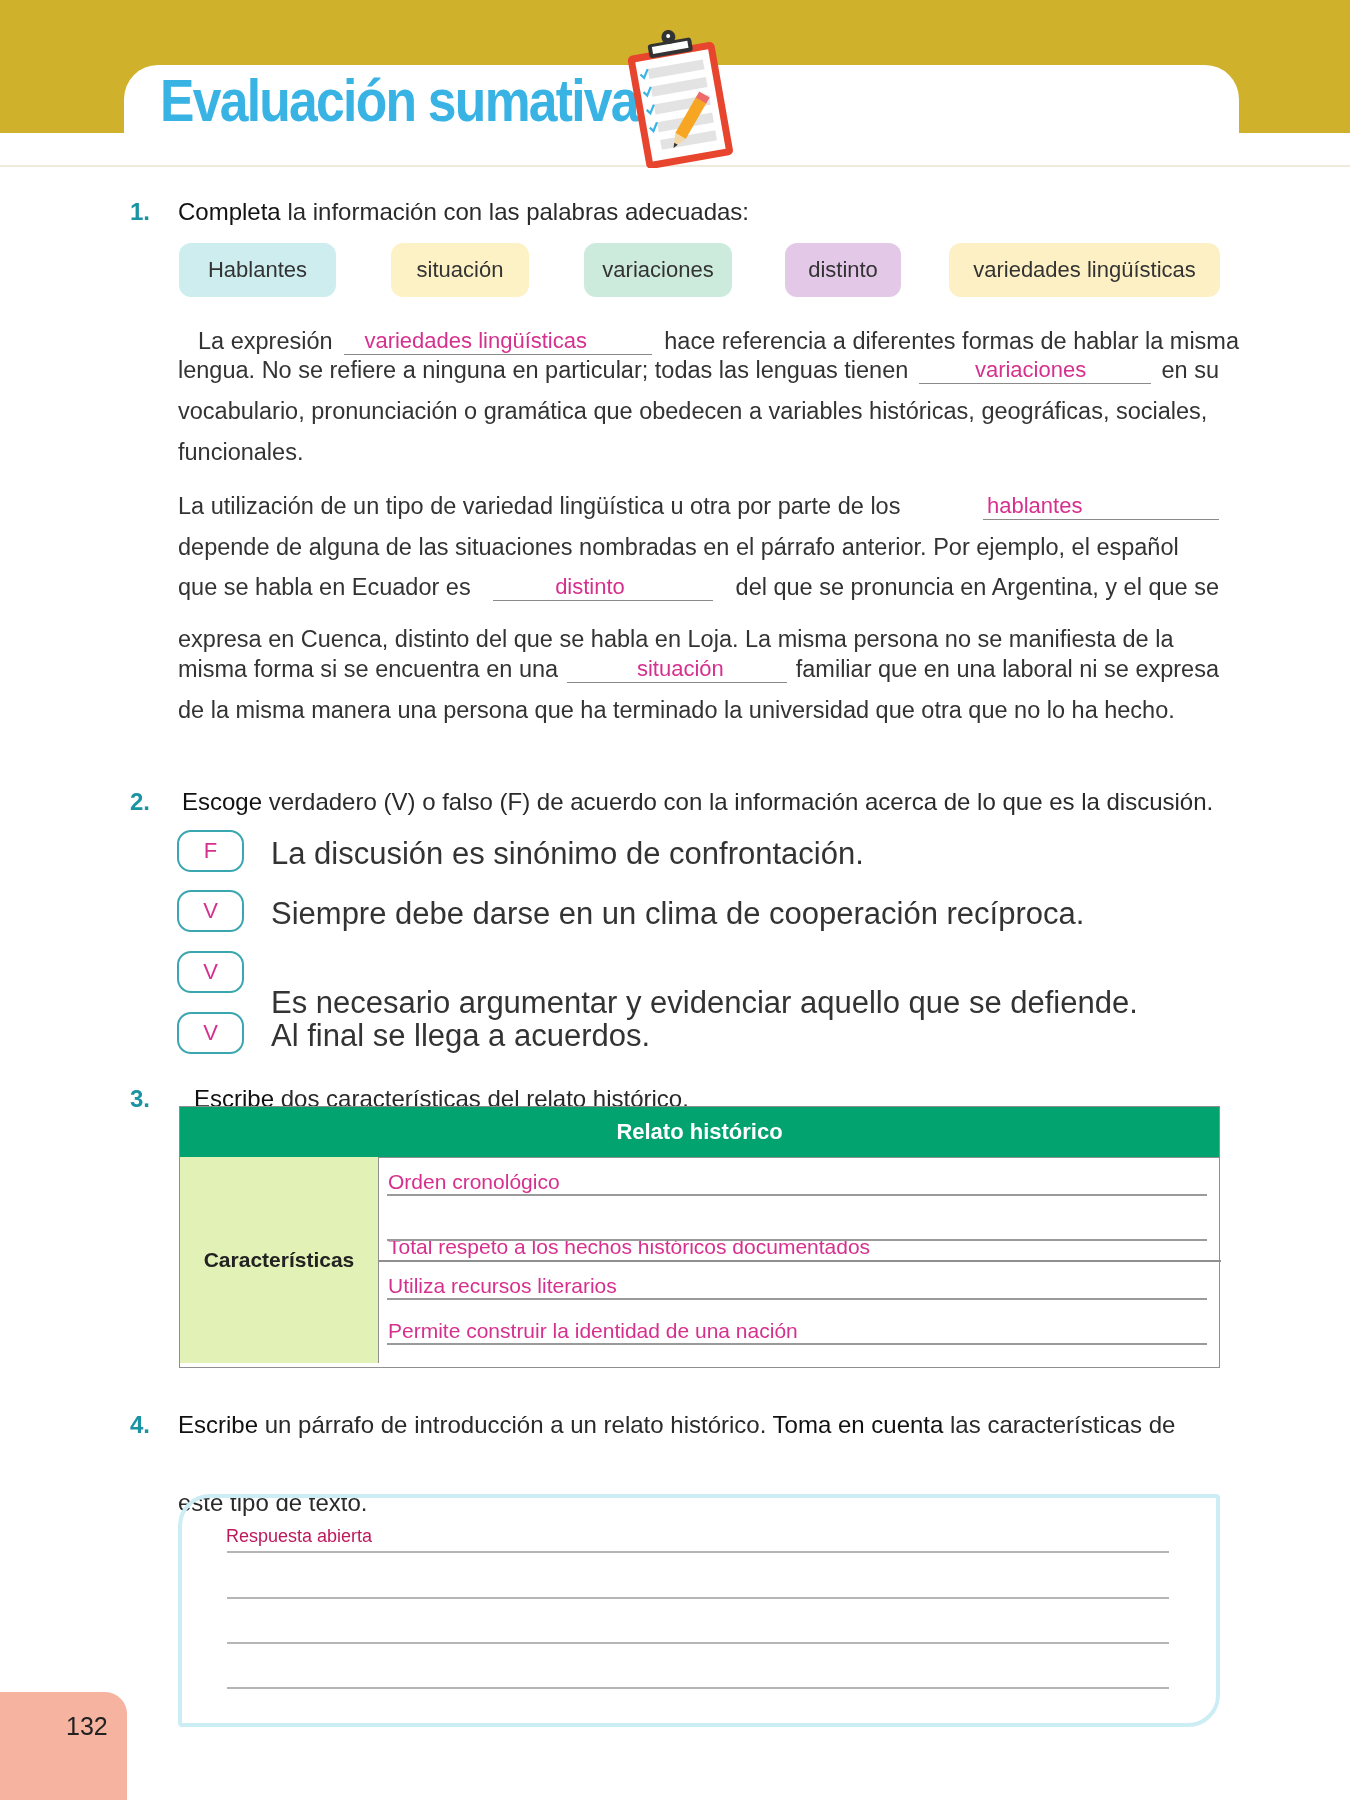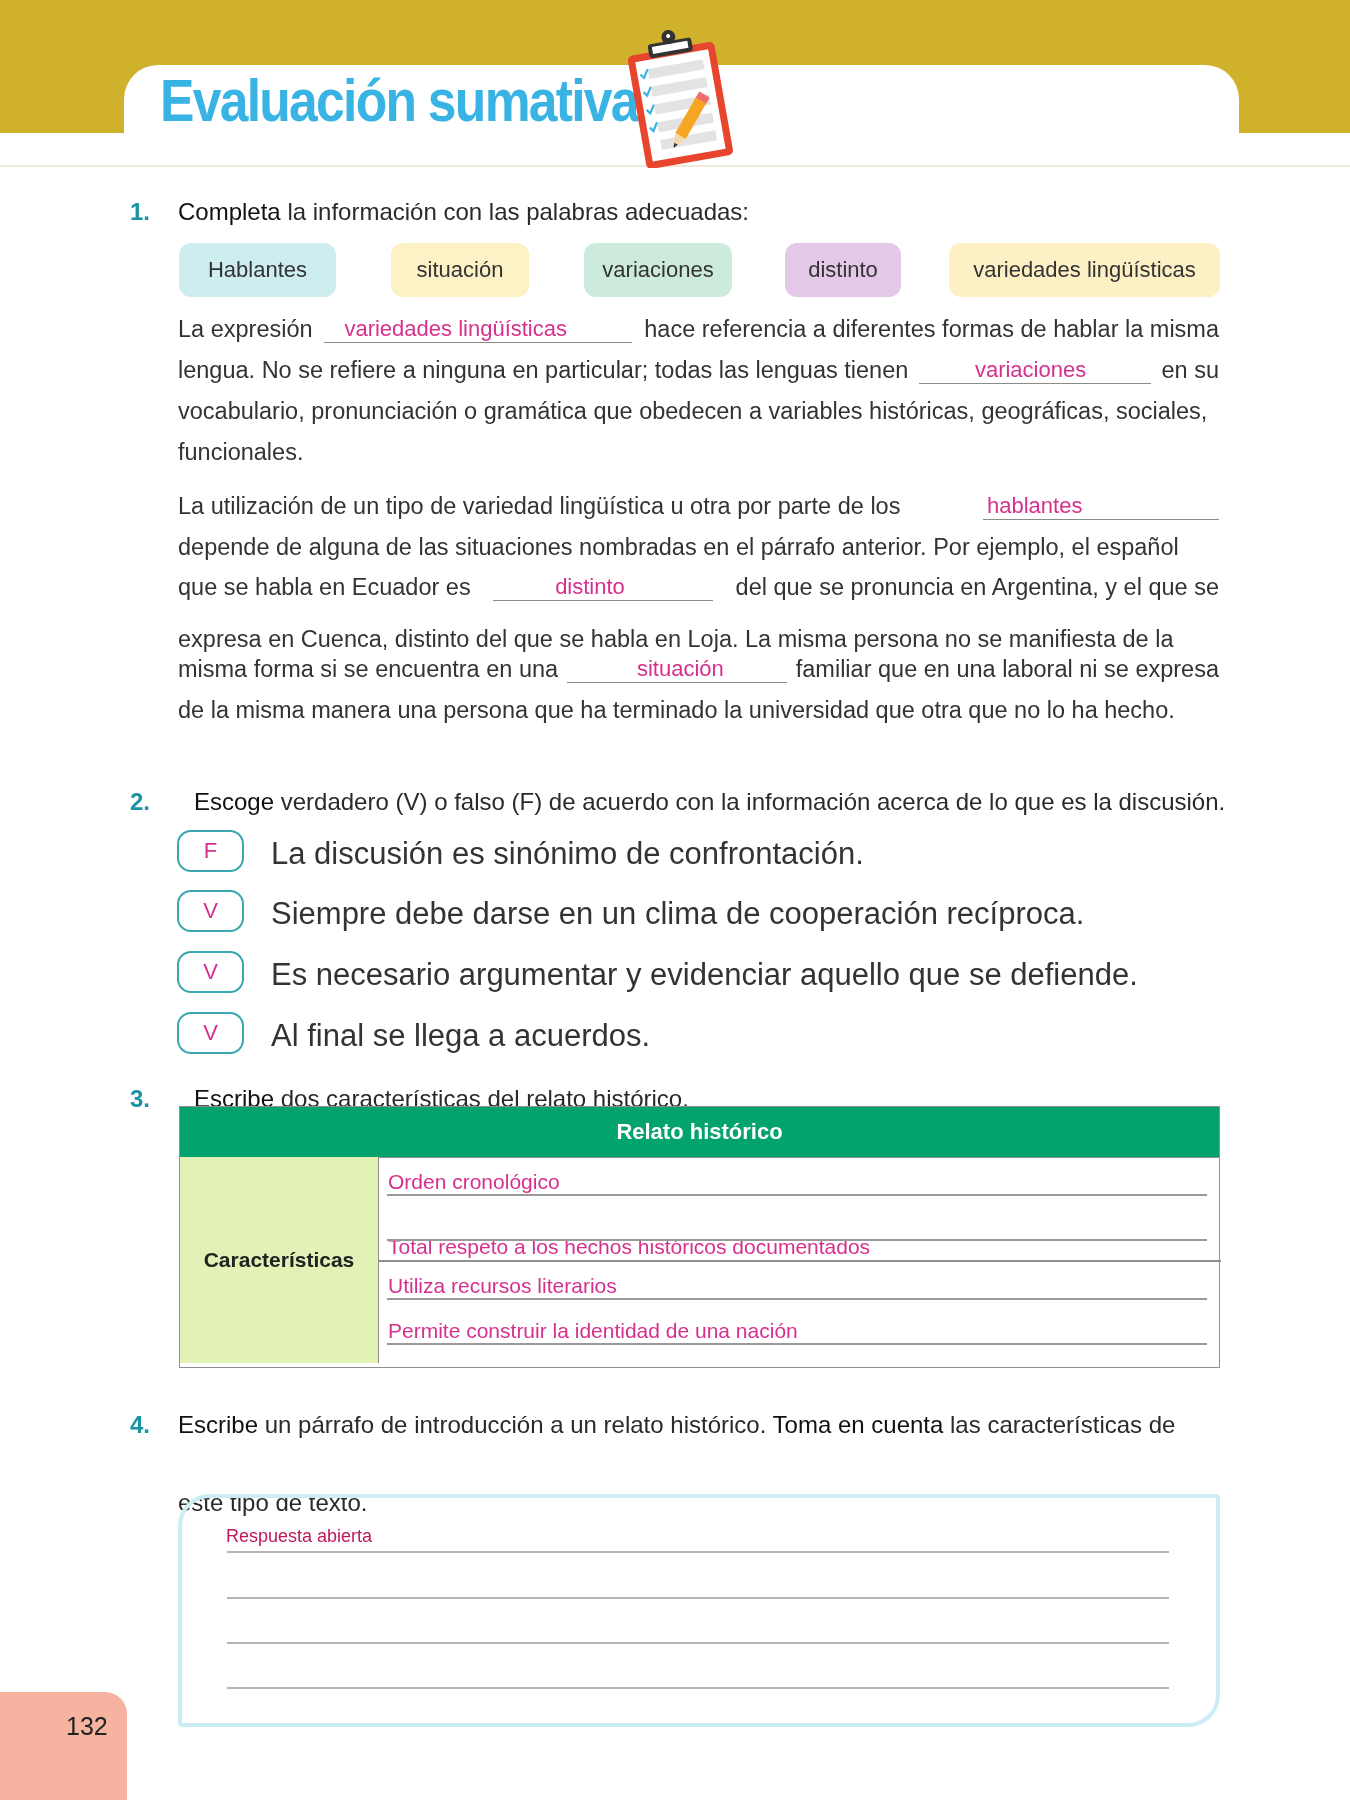--- a/index.html
+++ b/index.html
@@ -76,21 +76,21 @@
 
 <div class="abs qnum" style="left:130px;top:198px;">1.</div>
 <div class="abs qtext" style="left:178px;top:198px;"><b>Completa</b><span> la información con las palabras adecuadas:</span></div>
 
 <div class="abs chip" style="left:179px;width:157px;background:#cdedee;">Hablantes</div>
 <div class="abs chip" style="left:391px;width:138px;background:#fdf2c5;">situación</div>
 <div class="abs chip" style="left:584px;width:148px;background:#cdebdc;">variaciones</div>
 <div class="abs chip" style="left:785px;width:116px;background:#e4c8e8;">distinto</div>
 <div class="abs chip" style="left:949px;width:271px;background:#fcf0c4;">variedades lingüísticas</div>
 
-<div class="abs para-line justify" style="top:316px;">
+<div class="abs para-line justify" style="top:328px;margin-left:20px;">
   <span>La expresión</span>
   <span class="blank" style="width:308px;">
       <span style="left:20px;">variedades lingüísticas</span>
     </span>
   <span>hace referencia a diferentes formas de hablar la misma</span>
 </div>
 <div class="abs para-line justify" style="top:357px;">
   <span>lengua. No se refiere a ninguna en particular; todas las lenguas tienen</span>
   <span class="blank" style="width:232px;">
       <span style="left:56px;">variaciones</span>
@@ -118,28 +118,28 @@
 <div class="abs para-line justify" style="top:656px;">
   <span>misma forma si se encuentra en una</span>
   <span class="blank" style="width:220px;">
       <span style="left:70px;">situación</span>
     </span>
   <span>familiar que en una laboral ni se expresa</span>
 </div>
 <div class="abs para-line" style="top:697px;">de la misma manera una persona que ha terminado la universidad que otra que no lo ha hecho.</div>
 
 <div class="abs qnum" style="left:130px;top:788px;">2.</div>
-<div class="abs qtext" style="left:194px;top:788px;"><b>Escoge</b><span> verdadero (V) o falso (F) de acuerdo con la información acerca de lo que es la discusión.</span></div>
+<div class="abs qtext" style="left:182px;top:788px;"><b>Escoge</b><span> verdadero (V) o falso (F) de acuerdo con la información acerca de lo que es la discusión.</span></div>
 
 <div class="abs tf-box" style="top:830px;">F</div>
 <div class="abs tf-text" style="top:836px;">La discusión es sinónimo de confrontación.</div>
 <div class="abs tf-box" style="top:890px;">V</div>
 <div class="abs tf-text" style="top:896px;">Siempre debe darse en un clima de cooperación recíproca.</div>
 <div class="abs tf-box" style="top:951px;">V</div>
-<div class="abs tf-text" style="top:957px;">Es necesario argumentar y evidenciar aquello que se defiende.</div>
+<div class="abs tf-text" style="top:985px;">Es necesario argumentar y evidenciar aquello que se defiende.</div>
 <div class="abs tf-box" style="top:1012px;">V</div>
 <div class="abs tf-text" style="top:1018px;">Al final se llega a acuerdos.</div>
 
 <div class="abs qnum" style="left:130px;top:1085px;">3.</div>
 <div class="abs qtext" style="left:194px;top:1085px;"><b>Escribe</b><span> dos características del relato histórico.</span></div>
 
 <div class="abs" id="tbl">
   <div class="abs" id="tbl-head">Relato histórico</div>
   <div class="abs" id="tbl-side">Características</div>
   <div class="abs" id="tbl-div"></div>

